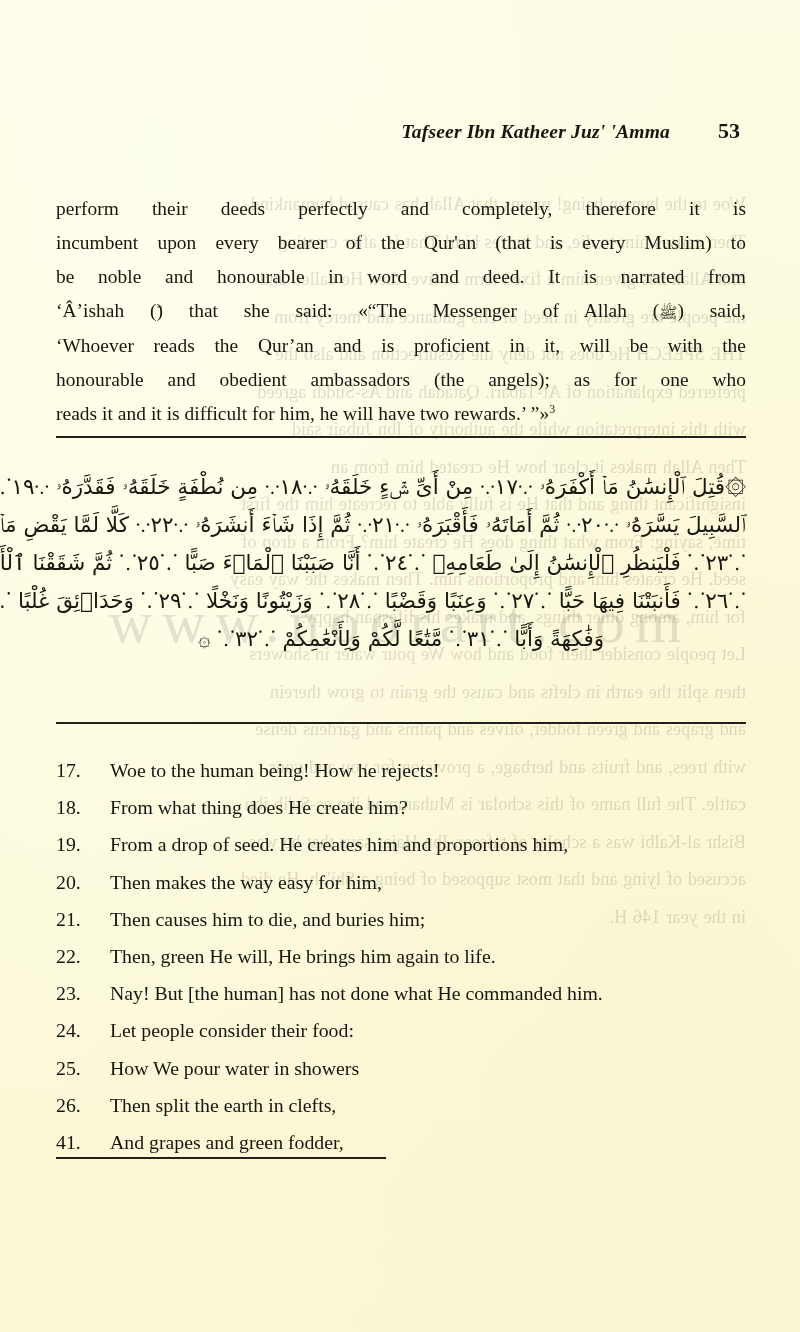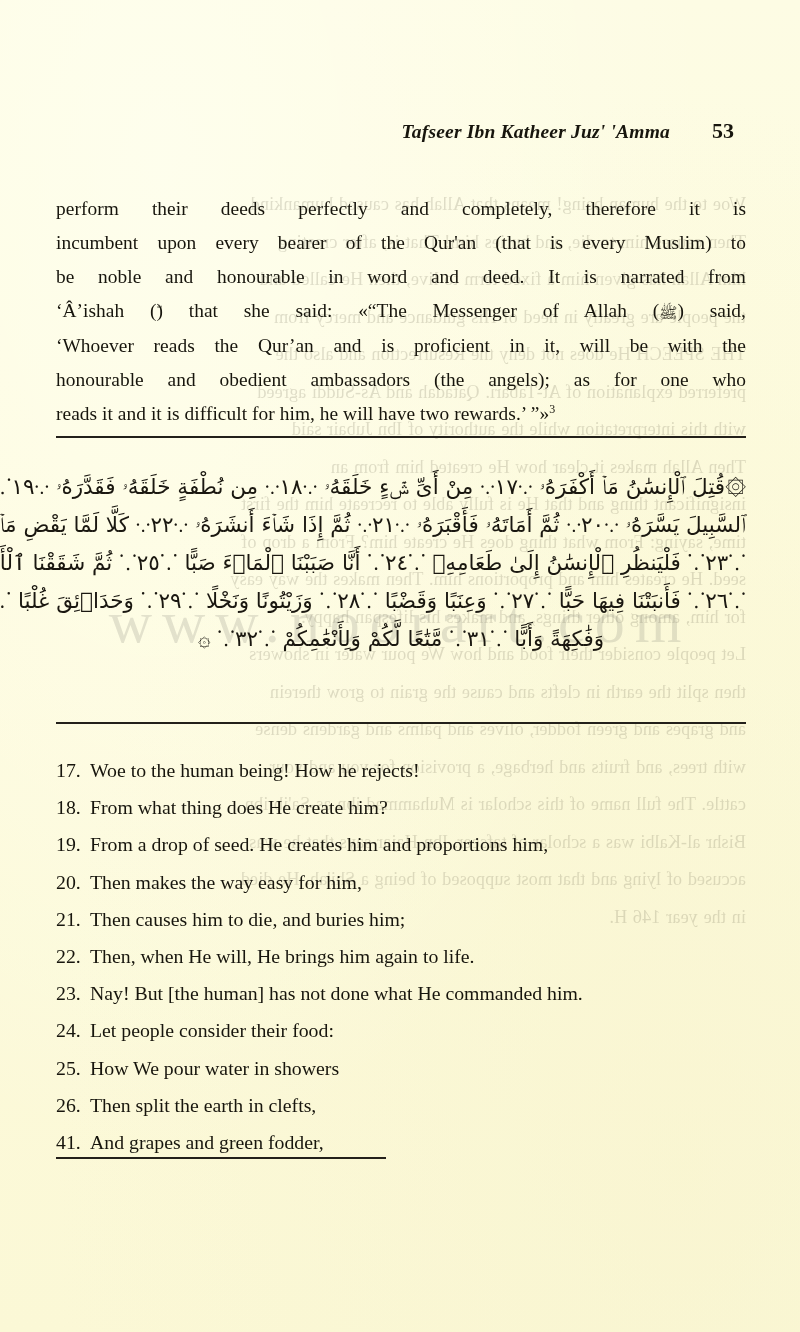--- a/index.html
+++ b/index.html
@@ -88,21 +88,21 @@
     font-weight: bold;
     font-size: 19.5px;
     letter-spacing: 0.2px;
     white-space: nowrap;
   }
   .header-page {
     font-weight: bold;
     font-size: 22px;
     margin-left: 42px;
     width: 34px;
-    text-align: left;
+    text-align: center;
   }
 
   
   .body-para {
     position: absolute;
     top: 192px;
     left: 0;
     width: 690px;
     font-size: 19.4px;
     line-height: 34px;
@@ -177,20 +177,21 @@
     top: 752px;
     left: 0;
     width: 690px;
     font-size: 19.8px;
     line-height: 37.2px;
   }
   .verse {
     display: flex;
     align-items: flex-start;
     white-space: nowrap;
+    gap: 20px;
   }
   .verse-num {
     width: 34px;
     flex: 0 0 34px;
     text-align: left;
   }
   .verse-text { flex: 1 1 auto; }
 
   
   #footnote-rule {
@@ -289,21 +290,21 @@
       <div class="verse">
         <span class="verse-num">20.</span>
         <span class="verse-text">Then makes the way easy for him,</span>
       </div>
       <div class="verse">
         <span class="verse-num">21.</span>
         <span class="verse-text">Then causes him to die, and buries him;</span>
       </div>
       <div class="verse">
         <span class="verse-num">22.</span>
-        <span class="verse-text">Then, when He will, He brings him again to life.</span>
+        <span class="verse-text">Then, green He will, He brings him again to life.</span>
       </div>
       <div class="verse">
         <span class="verse-num">23.</span>
         <span class="verse-text">Nay! But [the human] has not done what He commanded him.</span>
       </div>
       <div class="verse">
         <span class="verse-num">24.</span>
         <span class="verse-text">Let people consider their food:</span>
       </div>
       <div class="verse">

